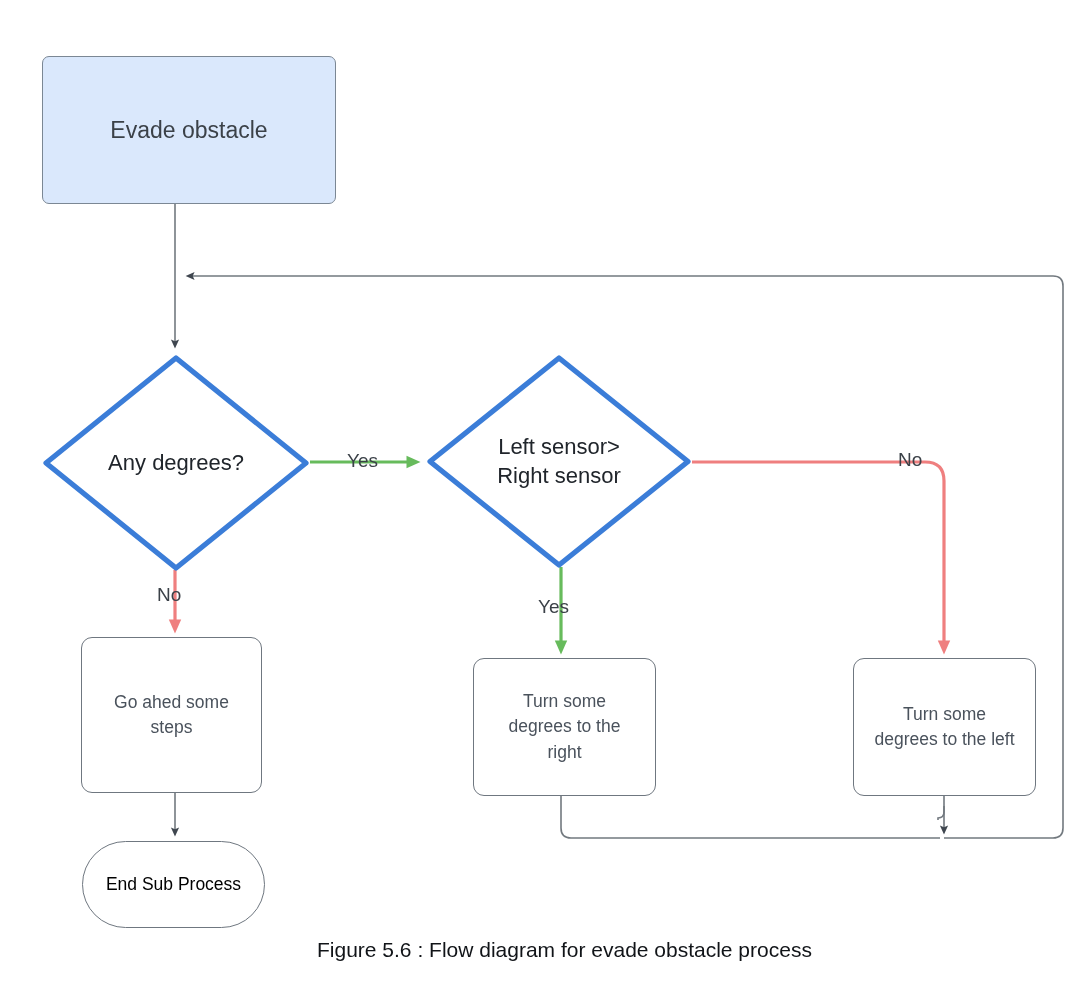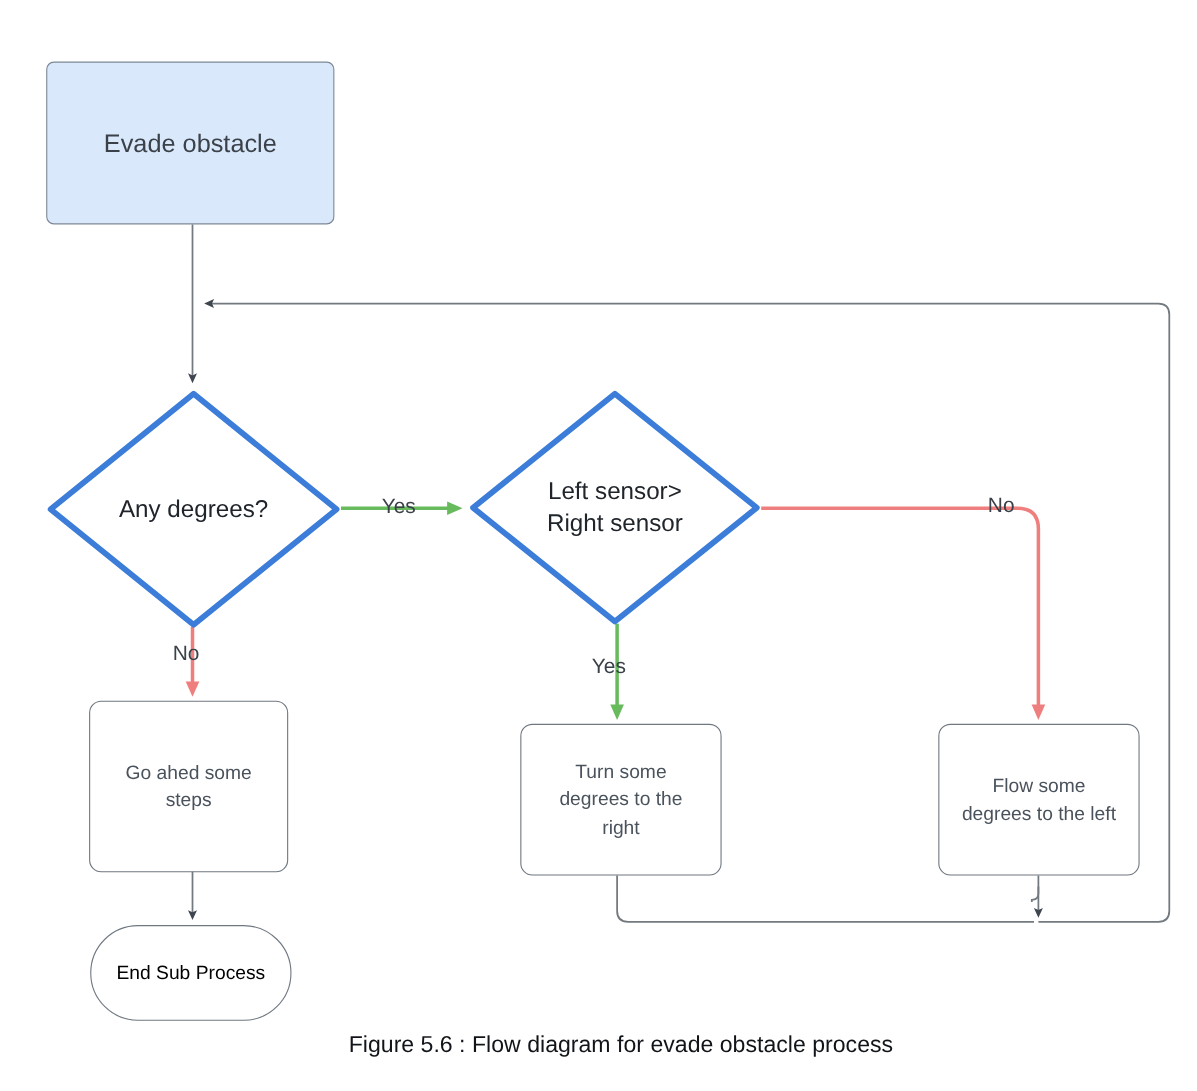--- a/index.html
+++ b/index.html
@@ -154,21 +154,21 @@
     <g>
       <path d="M561,796 L561,828 Q561,838 571,838 L940,838" fill="none" stroke="#72797f" stroke-width="1.6"></path>
     </g>
 
     <g>
       <path d="M944,796 L944,812 Q944,818 938,818 L938,820" fill="none" stroke="#72797f" stroke-width="1.6"></path>
       <path d="M944,806 L944,830" fill="none" stroke="#72797f" stroke-width="1.6" marker-end="url(#arrow-gray)"></path>
     </g>
   </svg>
 
-  <div class="node start-box" style="left:42px; top:56px; width:262px; height:148px;">
+  <div class="node start-box" style="left:42px; top:56px; width:294px; height:148px;">
     <span>Evade obstacle</span>
   </div>
 
   <div class="decision" style="left:42px; top:354px; width:268px; height:218px;">
     <svg width="268" height="218" viewBox="0 0 268 218">
       <path d="M134,4 L264,109 L134,214 L4,109 Z" fill="#ffffff" stroke="#3b7dd8" stroke-width="5.2" stroke-linejoin="round"></path>
     </svg>
     <div class="dtext">Any degrees?</div>
   </div>
 
@@ -182,21 +182,21 @@
 
   <div class="node process-box" style="left:81px; top:637px; width:181px; height:156px; padding:0 24px;">
     <span>Go ahed some steps</span>
   </div>
 
   <div class="node process-box" style="left:473px; top:658px; width:183px; height:138px; padding:0 16px;">
     <span>Turn some degrees to the right</span>
   </div>
 
   <div class="node process-box" style="left:853px; top:658px; width:183px; height:138px; padding:0 16px;">
-    <span>Flow some degrees to the left</span>
+    <span>Turn some degrees to the left</span>
   </div>
 
   <div class="node terminator" style="left:82px; top:841px; width:183px; height:87px;">
     <span>End Sub Process</span>
   </div>
 
   <div class="edge-label" style="left:347px; top:451px;">Yes</div>
 
   <div class="edge-label" style="left:157px; top:585px;">No</div>
 

